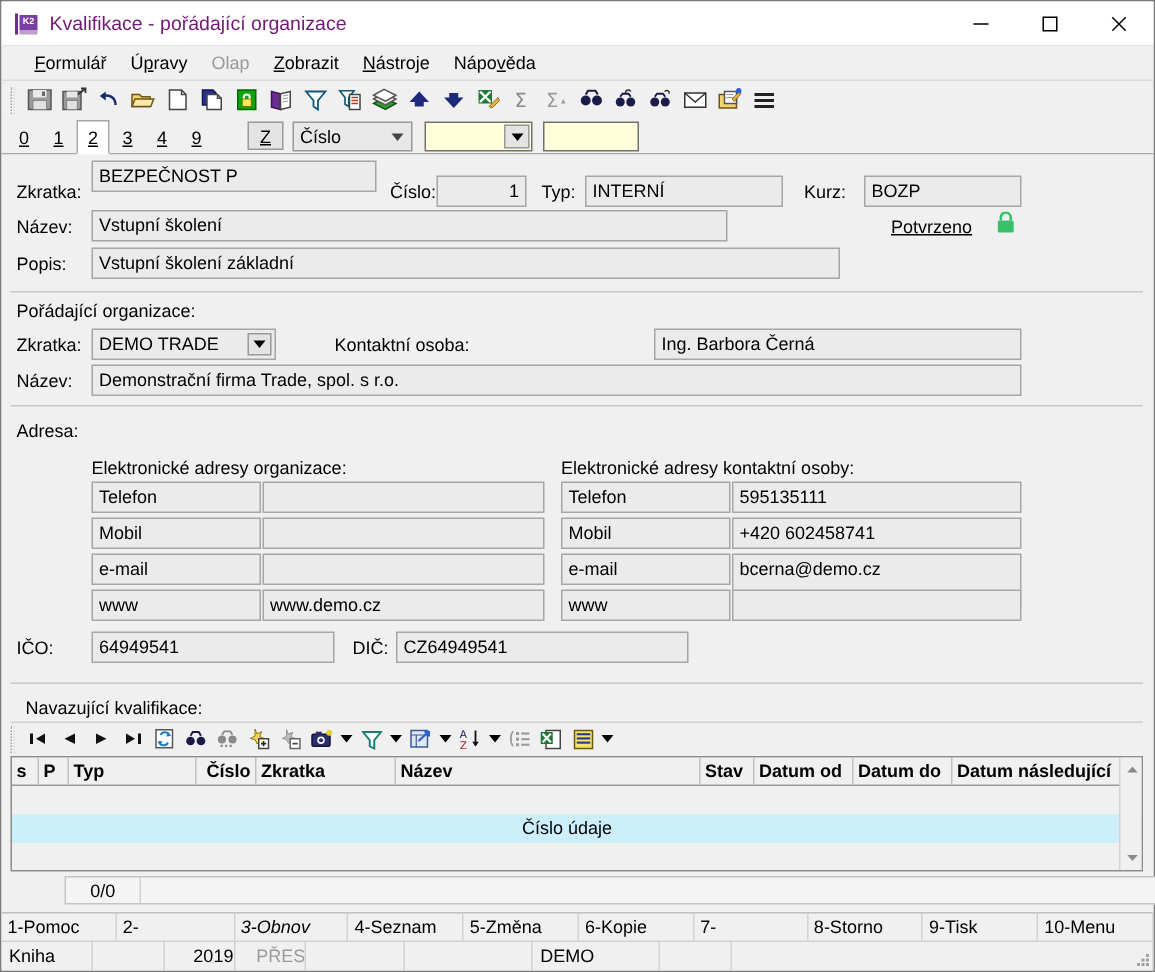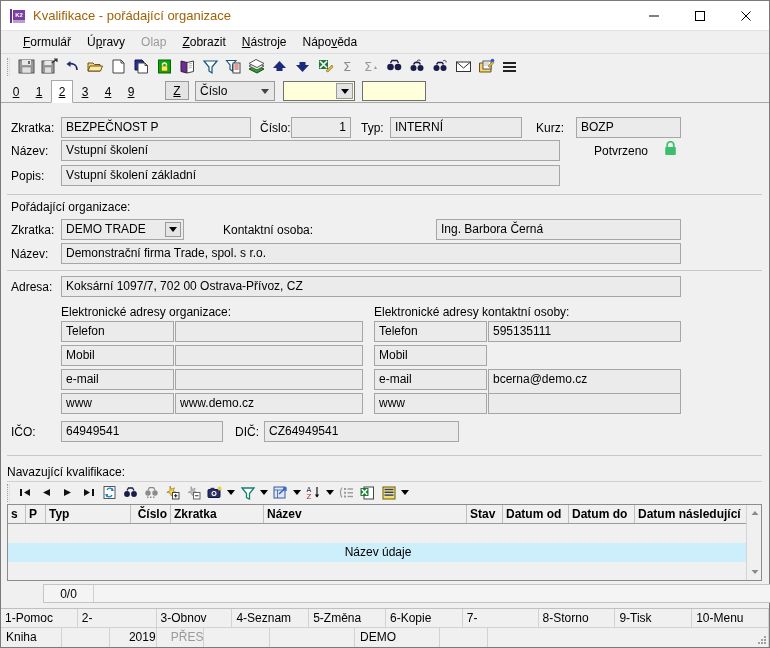--- a/index.html
+++ b/index.html
@@ -45,21 +45,21 @@
     background: #7a3fa0;
     color: #fff; font-size: 6px; font-weight: bold;
     text-align: center; line-height: 10px;
     font-family: "Liberation Sans", sans-serif;
   }
   .title-icon .base {
     position: absolute; left: 3px; top: 12px;
     width: 12px; height: 3px; background: #b9a0cc;
   }
   .title-text {
-    font-size: 13px; color: #a16207;
+    font-size: 13px; color: #701a75;
     white-space: nowrap;
     flex: 1 1 auto;
   }
   .win-btns { display: flex; height: 30px; }
   .win-btn {
     width: 46px; height: 30px;
     display: flex; align-items: center; justify-content: center;
     color: #000;
   }
   .win-btn svg { display: block; }
@@ -584,35 +584,35 @@
       <span class="drop">
           <i></i>
         </span>
     </div>
     <div class="tb-edit"></div>
   </div>
 
   <div class="body">
 
     <div class="lbl" style="left:10px; top:18px;">Zkratka:</div>
-    <div class="fld" style="left:60px; top:14px; width:190px; height:21px;">BEZPEČNOST P</div>
+    <div class="fld" style="left:60px; top:4px; width:190px; height:21px;">BEZPEČNOST P</div>
 
     <div class="lbl" style="left:259px; top:18px;">Číslo:</div>
     <div class="fld num" style="left:290px; top:14px; width:60px; height:21px;">1</div>
 
     <div class="lbl" style="left:360px; top:18px;">Typ:</div>
     <div class="fld" style="left:389px; top:14px; width:132px; height:21px;">INTERNÍ</div>
 
     <div class="lbl" style="left:535px; top:18px;">Kurz:</div>
     <div class="fld" style="left:575px; top:14px; width:105px; height:21px;">BOZP</div>
 
     <div class="lbl" style="left:10px; top:41px;">Název:</div>
-    <div class="fld" style="left:60px; top:37px; width:499px; height:21px;">Vstupní školení</div>
-
-    <div class="lbl" style="left:593px; top:41px;">Potvrzeno</div>
+    <div class="fld" style="left:60px; top:37px; width:424px; height:21px;">Vstupní školení</div>
+
+    <div class="lbl" style="left:593px; top:41px;text-decoration:underline;">Potvrzeno</div>
     <div class="lock" style="left:663px; top:38px;">
       <svg width="13" height="15" viewBox="0 0 13 15">
         <path d="M3.2 6 L3.2 4 A3.3 3.3 0 0 1 9.8 4 L9.8 6" fill="none" stroke="#3ac06a" stroke-width="1.7"></path>
         <rect x="1.2" y="6" width="10.6" height="8" rx="1" fill="#3ac06a"></rect>
       </svg>
     </div>
 
     <div class="lbl" style="left:10px; top:66px;">Popis:</div>
     <div class="fld" style="left:60px; top:62px; width:499px; height:21px;">Vstupní školení základní</div>
 
@@ -630,50 +630,50 @@
 
     <div class="lbl" style="left:222px; top:120px;">Kontaktní osoba:</div>
     <div class="fld" style="left:435px; top:116px; width:245px; height:21px;">Ing. Barbora Černá</div>
 
     <div class="lbl" style="left:10px; top:144px;">Název:</div>
     <div class="fld" style="left:60px; top:140px; width:620px; height:21px;">Demonstrační firma Trade, spol. s r.o.</div>
 
     <div class="divider" style="left:6px; top:167px; width:755px;"></div>
 
     <div class="lbl" style="left:10px; top:177px;">Adresa:</div>
-    <div class="fld" style="left:60px; top:173px; width:620px; height:21px;">Koksární 1097/7, 702 00  Ostrava-Přívoz, CZ</div>
 
     <div class="lbl" style="left:60px; top:202px;">Elektronické adresy organizace:</div>
     <div class="lbl" style="left:373px; top:202px;">Elektronické adresy kontaktní osoby:</div>
 
     <div class="fld" style="left:60px; top:218px; width:113px; height:21px;">Telefon</div>
     <div class="fld" style="left:174px; top:218px; width:188px; height:21px;"></div>
     <div class="fld" style="left:60px; top:242px; width:113px; height:21px;">Mobil</div>
     <div class="fld" style="left:174px; top:242px; width:188px; height:21px;"></div>
     <div class="fld" style="left:60px; top:266px; width:113px; height:21px;">e-mail</div>
     <div class="fld" style="left:174px; top:266px; width:188px; height:21px;"></div>
     <div class="fld" style="left:60px; top:290px; width:113px; height:21px;">www</div>
     <div class="fld" style="left:174px; top:290px; width:188px; height:21px;">www.demo.cz</div>
 
     <div class="fld" style="left:373px; top:218px; width:113px; height:21px;">Telefon</div>
     <div class="fld" style="left:487px; top:218px; width:193px; height:21px;">595135111</div>
     <div class="fld" style="left:373px; top:242px; width:113px; height:21px;">Mobil</div>
+    <div class="fld" style="left:487px; top:242px; width:193px; height:21px;">+420 602458741</div>
     <div class="fld" style="left:373px; top:266px; width:113px; height:21px;">e-mail</div>
     <div class="fld" style="left:487px; top:266px; width:193px; height:36px;">bcerna@demo.cz</div>
     <div class="fld" style="left:373px; top:290px; width:113px; height:21px;">www</div>
     <div class="fld" style="left:487px; top:290px; width:193px; height:21px;"></div>
 
     <div class="lbl" style="left:10px; top:322px;">IČO:</div>
     <div class="fld" style="left:60px; top:318px; width:162px; height:21px;">64949541</div>
     <div class="lbl" style="left:234px; top:322px;">DIČ:</div>
     <div class="fld" style="left:263px; top:318px; width:195px; height:21px;">CZ64949541</div>
 
     <div class="divider" style="left:6px; top:352px; width:755px;"></div>
 
-    <div class="lbl" style="left:6px; top:362px;">Navazující kvalifikace:</div>
+    <div class="lbl" style="left:16px; top:362px;">Navazující kvalifikace:</div>
 
     <div class="gridtoolbar" style="left:6px; top:378px; width:755px;">
       <div class="grip"></div>
       <div class="gt-btn">
         <svg width="13" height="11" viewBox="0 0 13 11">
             <rect x="1" y="2" width="2" height="7" fill="#111"></rect>
             <path d="M11 2 L11 9 L5 5.5 Z" fill="#111"></path>
           </svg>
       </div>
       <div class="gt-btn">
@@ -812,21 +812,21 @@
         <div class="gh" style="width:85px;">Typ</div>
         <div class="gh r" style="width:40px;">Číslo</div>
         <div class="gh" style="width:93px;">Zkratka</div>
         <div class="gh" style="width:203px;">Název</div>
         <div class="gh" style="width:36px;">Stav</div>
         <div class="gh" style="width:66px;">Datum od</div>
         <div class="gh" style="width:66px;">Datum do</div>
         <div class="gh" style="width:112px;">Datum následující</div>
       </div>
       <div class="gridrow-empty"></div>
-      <div class="gridrow-sel" style="width:740px;">Název údaje</div>
+      <div class="gridrow-sel" style="width:740px;">Číslo údaje</div>
       <div class="gridrow-empty"></div>
       <div class="vscroll">
         <div class="arrow up">
           <svg width="8" height="6" viewBox="0 0 8 6">
               <path d="M4 1 L7.5 5 L0.5 5 Z" fill="#8a8a8a"></path>
             </svg>
         </div>
         <div class="arrow down">
           <svg width="8" height="6" viewBox="0 0 8 6">
               <path d="M4 5 L0.5 1 L7.5 1 Z" fill="#8a8a8a"></path>
@@ -836,21 +836,21 @@
     </div>
 
     <div class="statuscount" style="left:6px; top:481px; width:755px;margin-left:36px;">
       <span class="cell1">0/0</span>
     </div>
   </div>
 
   <div class="fkeys">
     <div class="fk" style="width:78px;">1-Pomoc</div>
     <div class="fk" style="width:80px;">2-</div>
-    <div class="fk" style="width:77px;">3-Obnov</div>
+    <div class="fk" style="width:77px;font-style:italic;">3-Obnov</div>
     <div class="fk" style="width:78px;">4-Seznam</div>
     <div class="fk" style="width:78px;">5-Změna</div>
     <div class="fk" style="width:78px;">6-Kopie</div>
     <div class="fk" style="width:77px;">7-</div>
     <div class="fk" style="width:78px;">8-Storno</div>
     <div class="fk" style="width:78px;">9-Tisk</div>
     <div class="fk" style="width:78px;">10-Menu</div>
   </div>
 
   <div class="statusbar">

